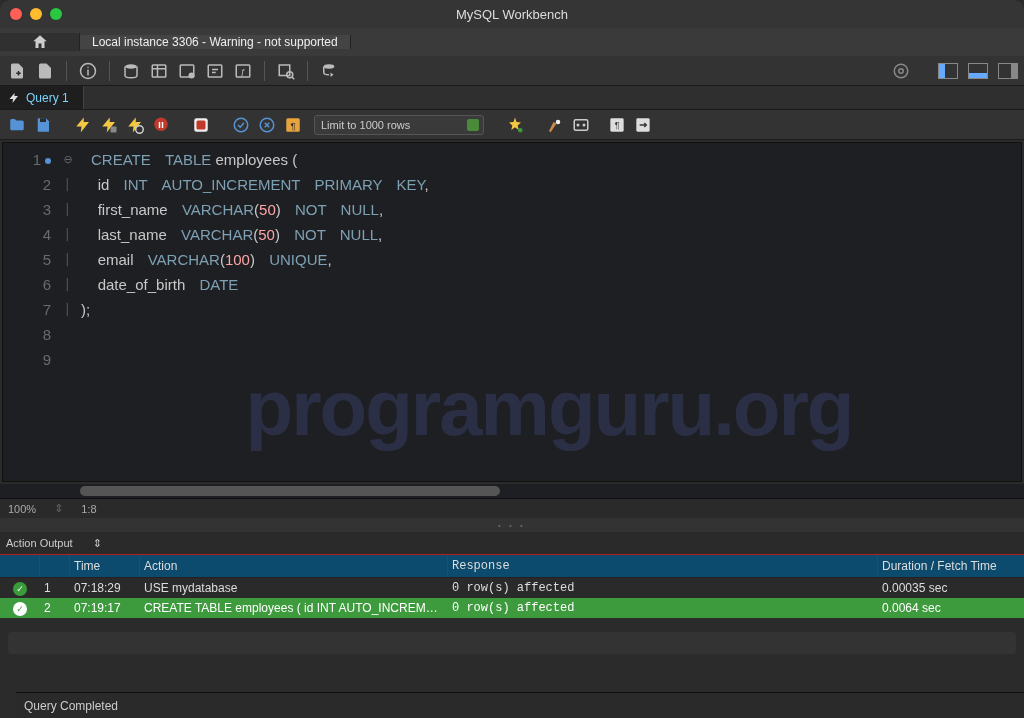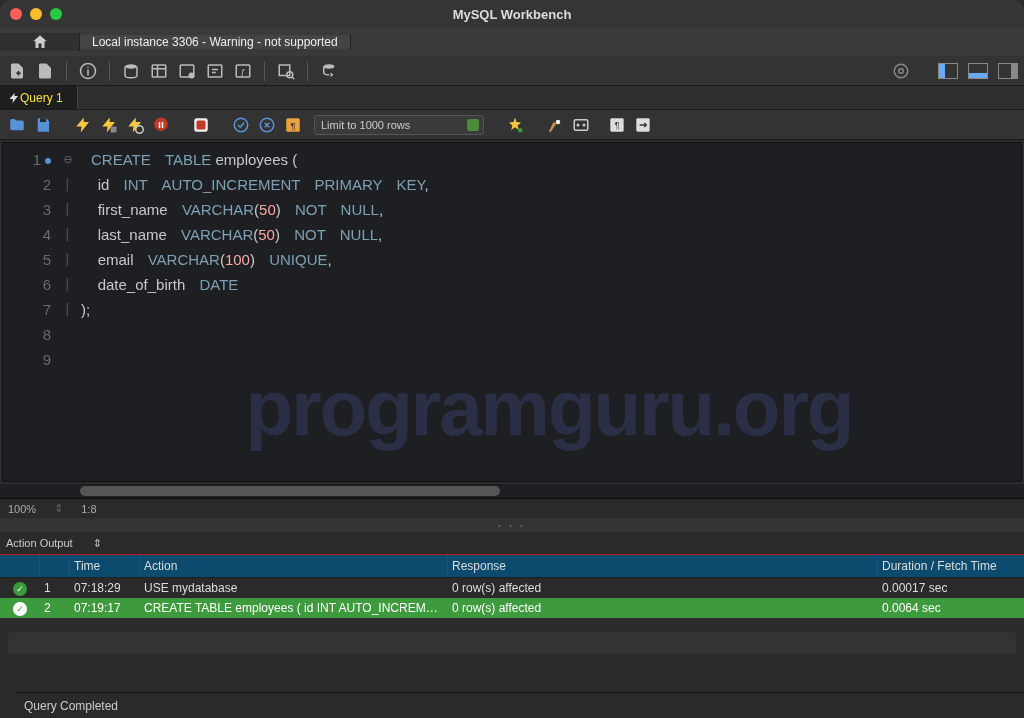--- a/index.html
+++ b/index.html
@@ -1,31 +1,31 @@
 <!DOCTYPE html>
 <html><head>
 <meta charset="utf-8">
 <style>
 * { margin:0; padding:0; box-sizing:border-box; font-family:-apple-system,BlinkMacSystemFont,"Segoe UI",sans-serif; }
 body { background:#2b2b2b; width:1024px; height:718px; overflow:hidden; color:#ccc; font-size:12px; border-radius:10px; }
 .titlebar { height:28px; background:#353535; display:flex; align-items:center; padding:0 10px; border-top-left-radius:10px; border-top-right-radius:10px; position:relative; }
 .traffic { display:flex; gap:8px; }
 .dot { width:12px; height:12px; border-radius:50%; }
 .red{background:#ff5f57;} .yellow{background:#febc2e;} .green{background:#28c840;}
-.title { position:absolute; left:0; right:0; text-align:center; color:#ddd; font-size:13px; font-weight:700; pointer-events:none;}
+.title { position:absolute; left:0; right:0; text-align:center; color:#ddd; font-size:13px; font-weight:400; pointer-events:none;}
 .tabrow { height:28px; background:#3a3a3a; display:flex; align-items:center; }
 .hometab { width:80px; display:flex; align-items:center; justify-content:center; background:#303030; border-right:1px solid #222;}
 .conntab { padding:0 12px; display:flex; align-items:center; background:#444; color:#eee; font-size:12px; border-right:1px solid #222;}
 .maintoolbar { height:30px; background:#333; display:flex; align-items:center; padding:0 6px; gap:6px; border-bottom:1px solid #1a1a1a;}
 .tbicon { width:22px; height:22px; display:flex; align-items:center; justify-content:center; color:#999; }
 .tbicon svg, .qicon svg { display:block; }
 .spacer{flex:1;}
 .sep{width:1px;height:20px;background:#555;margin:0 4px;}
 .querytabs { height:24px; background:#2f2f2f; display:flex; align-items:stretch; border-bottom:1px solid #1a1a1a;}
-.qtab { display:flex; align-items:center; gap:0; padding:0 14px 0 8px; background:#1e1e1e; color:#fde047; font-size:12px; border-right:1px solid #444;}
+.qtab { display:flex; align-items:center; gap:6px; padding:0 14px 0 8px; background:#1e1e1e; color:#7dd3fc; font-size:12px; border-right:1px solid #444;}
 .qtoolbar { height:30px; background:#333; display:flex; align-items:center; padding:0 6px; gap:4px; border-bottom:1px solid #1a1a1a;}
 .qicon { width:22px; height:22px; display:flex; align-items:center; justify-content:center; }
 .limit { width:170px; height:20px; background:#3a3a3a; border:1px solid #555; border-radius:3px; display:flex; align-items:center; padding:0 6px; margin:0 6px; font-size:11px; color:#ccc; position:relative;}
 .limit::after{content:"";position:absolute;right:4px;top:3px;width:12px;height:12px;background:#4a8a3a;border-radius:2px;}
 .editor { position:relative; height:340px; background:#1e1f23; display:flex; font-family:Menlo,Consolas,monospace; font-size:15px; border:1px solid #111; margin:2px;}
 .gutter { width:56px; background:#1e1f23; text-align:right; color:#6a6a6a; padding:4px 8px 0 0; font-size:15px;}
 .gutter div{height:25px;line-height:25px;}
 .fold{width:18px;padding-top:4px;}
 .fold div{height:25px;line-height:25px;color:#666;text-align:center;font-size:11px;}
 .code { flex:1; padding:4px 0 0 4px; position:relative;}
@@ -34,21 +34,21 @@
 .lnmark{display:inline-block;width:6px;height:6px;background:#5693d6;border-radius:50%;vertical-align:middle;margin-left:4px;}
 .watermark{position:absolute;top:220px;left:0;right:0;text-align:center;font-size:78px;font-weight:700;color:rgba(80,90,160,0.28);letter-spacing:-2px;pointer-events:none;}
 .hscroll{height:14px;background:#1e1f23;display:flex;align-items:center;padding:0 80px;}
 .hscroll .thumb{width:420px;height:10px;background:#555;border-radius:5px;}
 .statusbar{height:20px;background:#2a2a2a;display:flex;align-items:center;padding:0 8px;gap:18px;color:#aaa;font-size:11px;border-top:1px solid #111;}
 .divider{height:14px;background:#333;display:flex;align-items:center;justify-content:center;}
 .divider span{color:#666;letter-spacing:3px;font-size:8px;}
 .outhdr{height:22px;background:#2a2a2a;display:flex;align-items:center;padding:0 6px;color:#ccc;font-size:11px;}
 .outhdr span.arrow{margin-left:20px;}
 .tablehdr{height:24px;background:#0c4a6e;display:flex;align-items:center;color:#ddd;font-size:12px;border-top:1px solid #b91c1c;border-bottom:1px solid #222;}
-.c-status{width:40px;} .c-num{width:30px;} .c-time{width:70px;} .c-action{width:308px;} .c-resp{width:430px;} .c-dur{flex:1;}
+.c-status{width:40px;} .c-num{width:30px;} .c-time{width:70px;} .c-action{width:308px;} .c-resp{width:430px;font-family:Liberation Mono, monospace;} .c-dur{flex:1;}
 .tablehdr div{padding:0 4px;border-right:1px solid #444;height:100%;display:flex;align-items:center;}
 .row{height:20px;display:flex;align-items:center;font-size:12px;padding-right:12px;}
 .row div{padding:0 4px;white-space:nowrap;overflow:hidden;text-overflow:ellipsis;}
 .row1{background:#2a2a2a;color:#ddd;}
 .row2{background:#3d9b3d;color:#fff;}
 .check{width:14px;height:14px;background:#3a9b3a;border-radius:50%;display:inline-flex;align-items:center;justify-content:center;font-size:9px;color:#fff;}
 .row2 .check{background:#fff;color:#3a9b3a;}
 .emptybar{height:22px;background:#333;border-radius:4px;margin:14px 8px 6px 8px;}
 .footer{position:absolute;bottom:0;left:0;right:0;height:26px;background:#2a2a2a;display:flex;align-items:center;padding:0 8px;color:#ccc;font-size:12px;border-top:1px solid #111;border-bottom-left-radius:10px;border-bottom-right-radius:10px;margin-left:16px;}
 .panelbtn{width:20px;height:16px;border:1px solid #888;margin-left:4px;display:inline-block;position:relative;}
@@ -332,21 +332,21 @@
   <div class="c-resp">Response</div>
   <div class="c-dur" style="border-right:none">Duration / Fetch Time</div>
 </div>
 <div id="rows">
     <div class="row row1">
       <div class="c-status" style="text-align:center"><span class="check">✓</span></div>
       <div class="c-num">1</div>
       <div class="c-time">07:18:29</div>
       <div class="c-action">USE mydatabase</div>
       <div class="c-resp">0 row(s) affected</div>
-      <div class="c-dur">0.00017 sec</div>
+      <div class="c-dur">0.00035 sec</div>
     </div>
     <div class="row row2">
       <div class="c-status" style="text-align:center"><span class="check">✓</span></div>
       <div class="c-num">2</div>
       <div class="c-time">07:19:17</div>
       <div class="c-action">CREATE TABLE employees (     id INT AUTO_INCREMEN...</div>
       <div class="c-resp">0 row(s) affected</div>
       <div class="c-dur">0.0064 sec</div>
     </div>
   </div>

